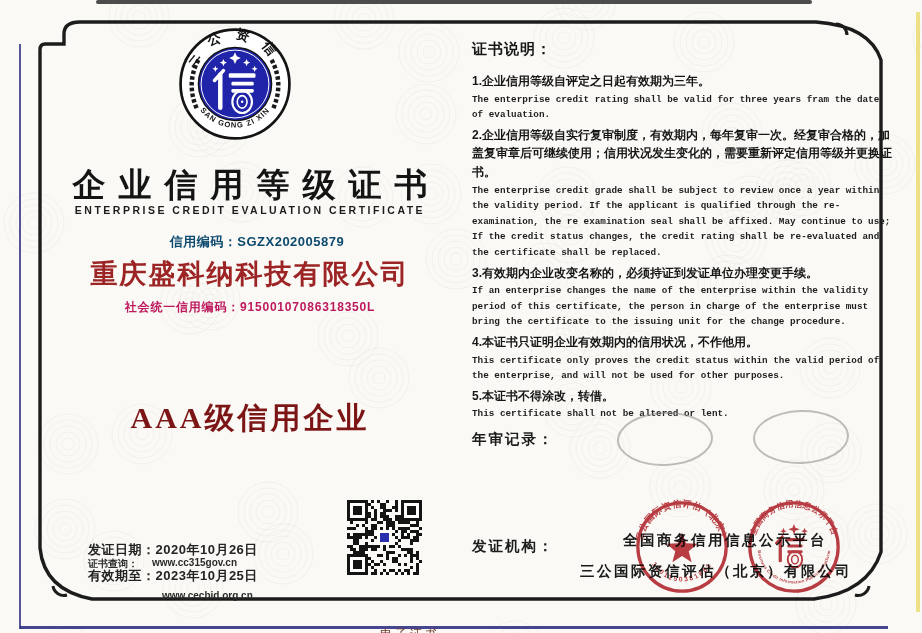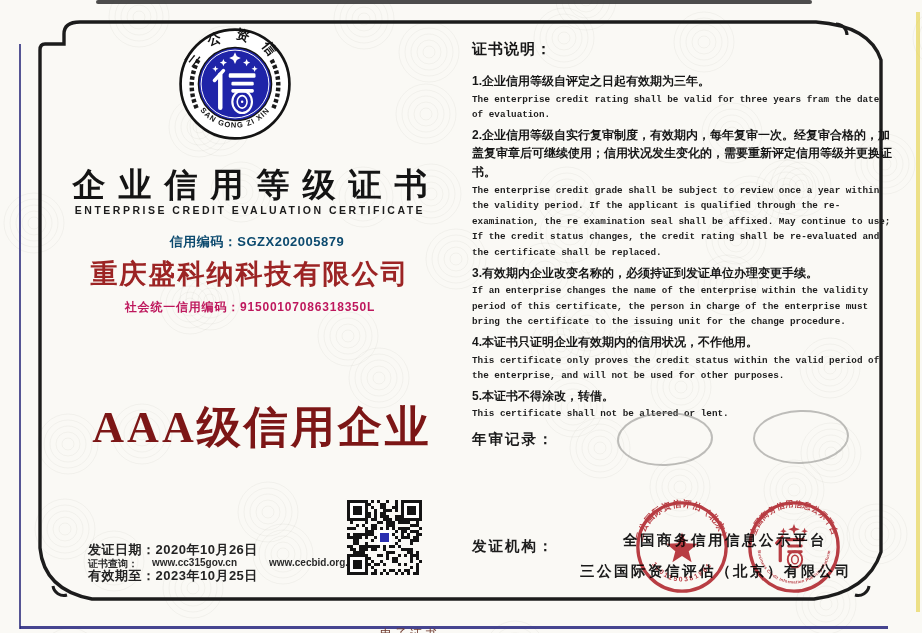--- a/index.html
+++ b/index.html
@@ -14,24 +14,24 @@
   .emblem{left:177px;top:26px;width:116px;height:116px;}
   .title{left:50px;top:163px;width:400px;text-align:center;font-family:"Liberation Serif","DejaVu Serif",serif;
          font-size:33px;font-weight:bold;color:#141414;letter-spacing:13px;padding-left:13px;box-sizing:border-box;}
   .title-en{left:52px;top:204px;width:396px;text-align:center;font-size:10.5px;font-weight:bold;color:#1c1c1c;letter-spacing:2.5px;}
   .credit-code{left:59px;top:233px;width:396px;text-align:center;font-size:13px;font-weight:bold;color:#0c4a6e;letter-spacing:.5px;}
   .company{left:40px;top:256px;width:420px;text-align:center;font-size:27px;font-weight:bold;color:#9c2424;letter-spacing:2px;}
   .uscc{left:52px;top:299px;width:396px;text-align:center;font-size:12px;font-weight:bold;color:#be185d;letter-spacing:.8px;}
   .eval-par{left:58px;top:326px;width:387px;font-size:13.5px;font-weight:600;color:#1e1e1e;line-height:1.95;
             text-indent:2em;text-align:justify;}
   .rating{left:40px;top:398px;width:420px;text-align:center;font-family:"Liberation Serif","DejaVu Serif",serif;
-          font-size:44px;font-weight:bold;color:#7c1616;letter-spacing:3px;padding-left:12px;}
+          font-size:30px;font-weight:bold;color:#7c1616;letter-spacing:3px;}
   .date-line{left:88px;font-size:13px;font-weight:bold;color:#232323;letter-spacing:.5px;margin-top:36px;}
   .query-row{left:88px;top:557px;display:flex;gap:14px;font-size:10px;font-weight:bold;color:#2a2a2a;}
-  .query-urls{display:flex;flex-direction:row;gap:22px;}
+  .query-urls{display:flex;flex-direction:column;gap:22px;}
   .query-urls .u2{margin-left:10px;}
   .qr-box{left:347px;top:500px;width:75px;height:75px;}
   .qr-caption{left:330px;top:581px;width:110px;text-align:right;font-size:12px;font-weight:normal;color:#6e382d;letter-spacing:3px;margin-top:45px;}
 
   
   .ins-head{left:472px;top:40px;font-size:15px;font-weight:bold;color:#161616;letter-spacing:1px;}
   .ins-list{left:472px;top:69px;width:420px;}
   .ins-zh{font-size:12px;font-weight:bold;color:#161616;line-height:1.55;margin-top:3px;}
   .ins-en{font-family:"Liberation Mono","DejaVu Sans Mono",monospace;font-size:9.3px;font-weight:bold;color:#1d1d1d;line-height:1.68;margin-top:1px;}
   .review-label{left:472px;top:430px;font-size:14.5px;font-weight:bold;color:#1c1c1c;letter-spacing:2px;}

